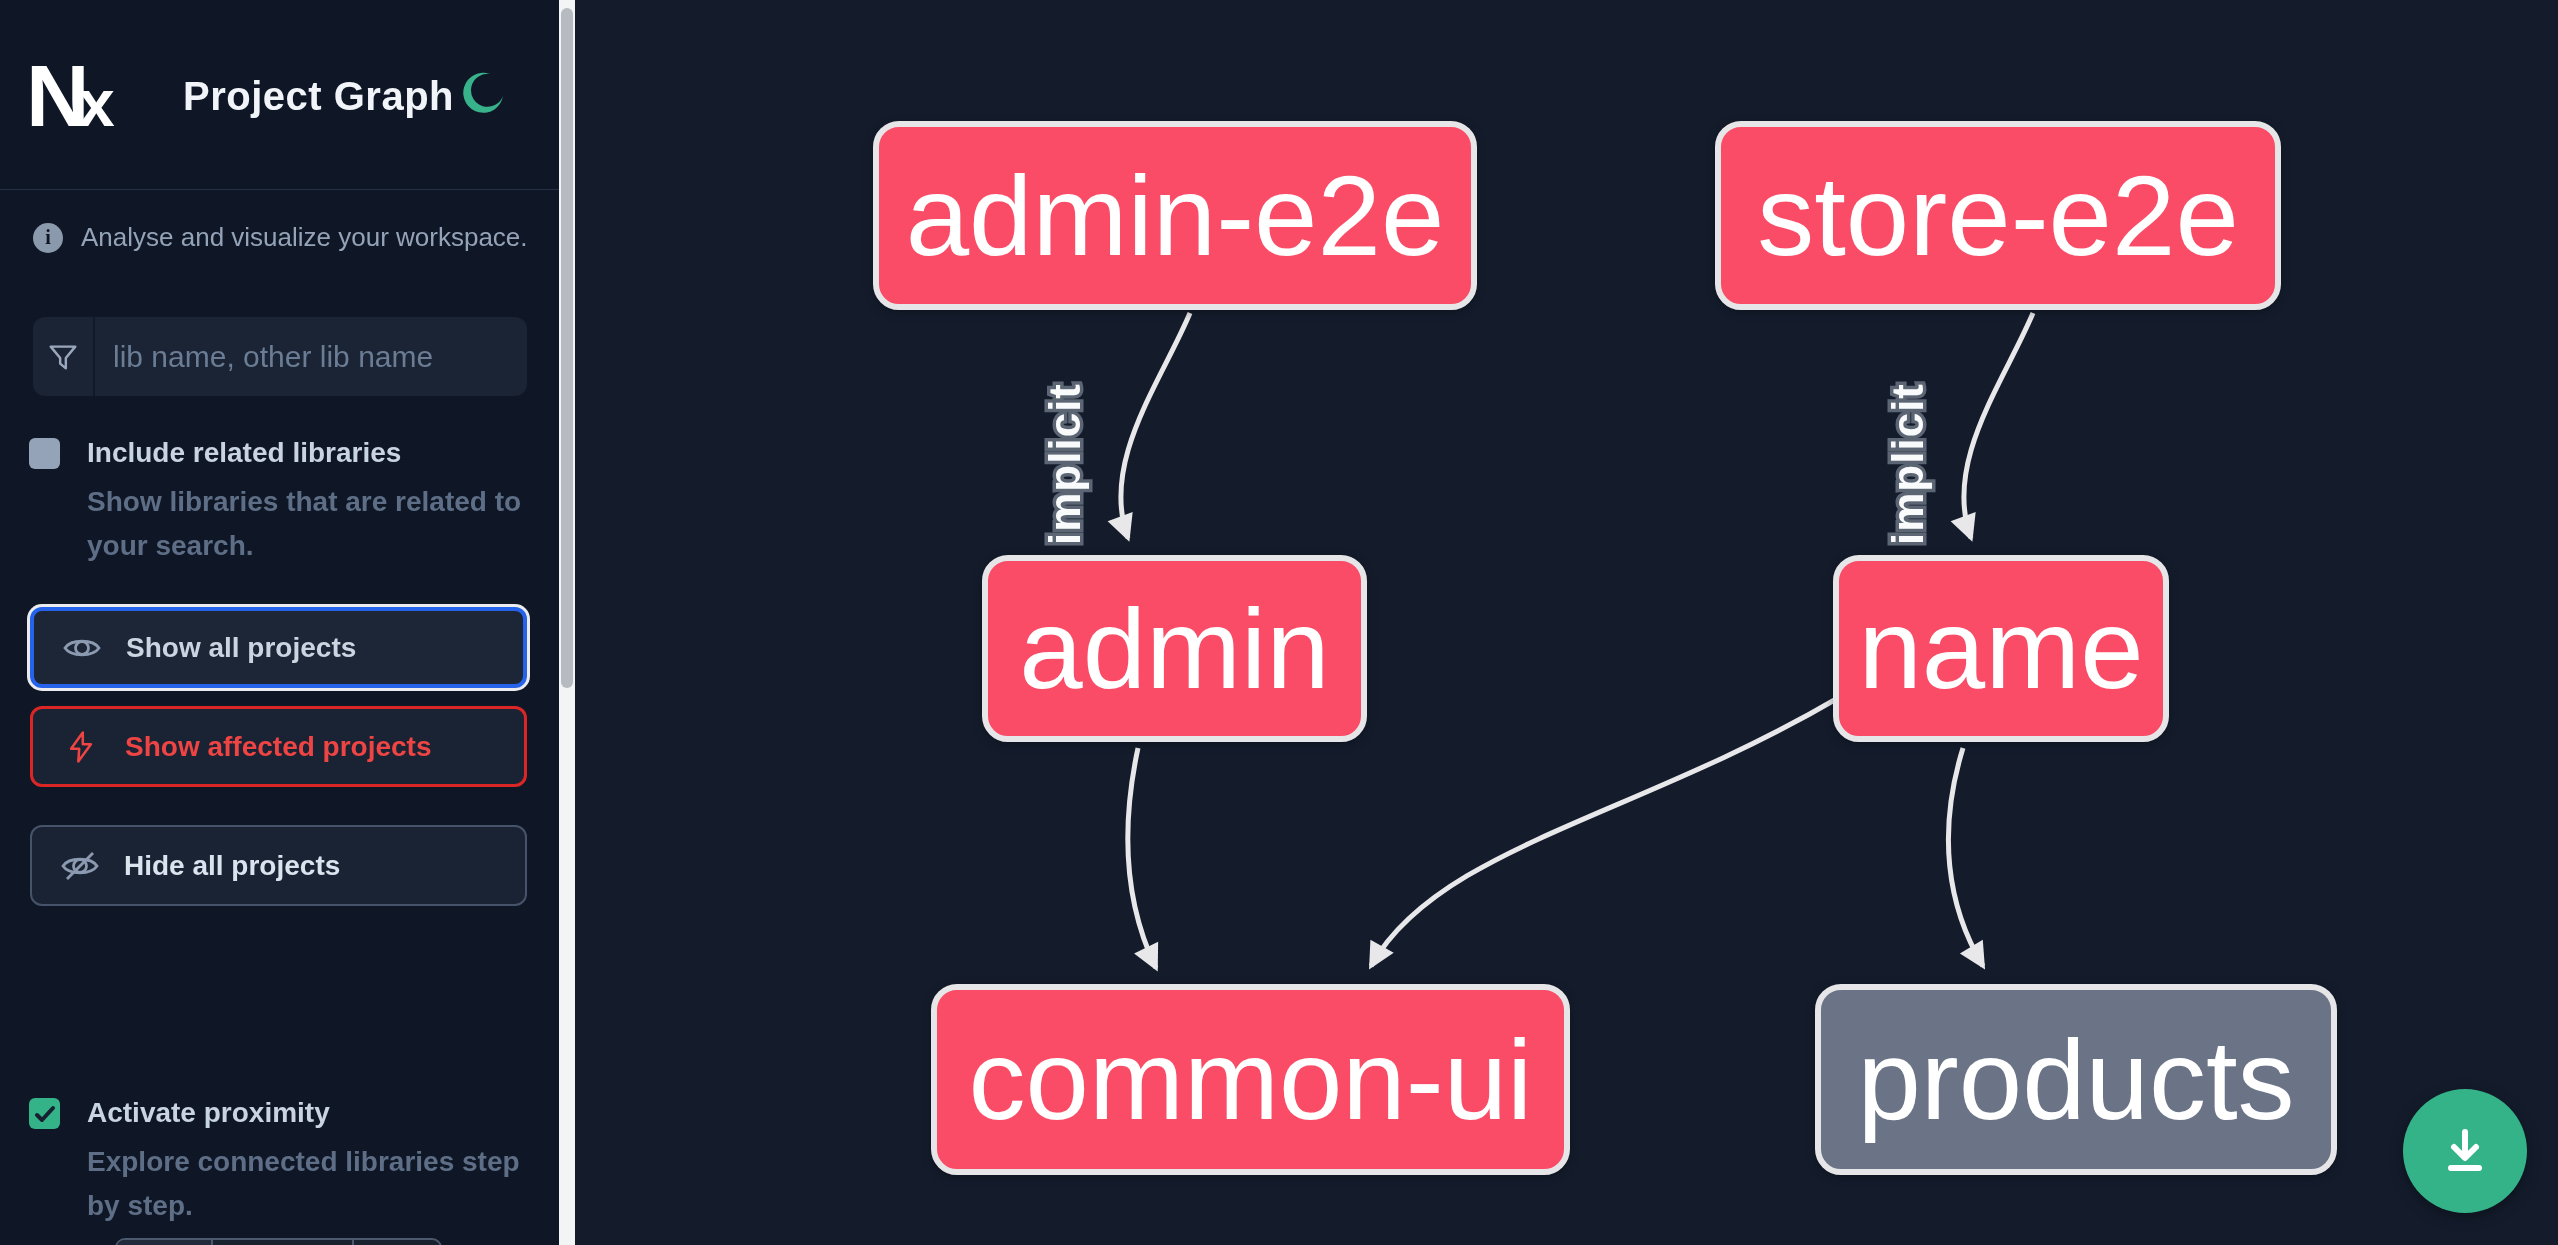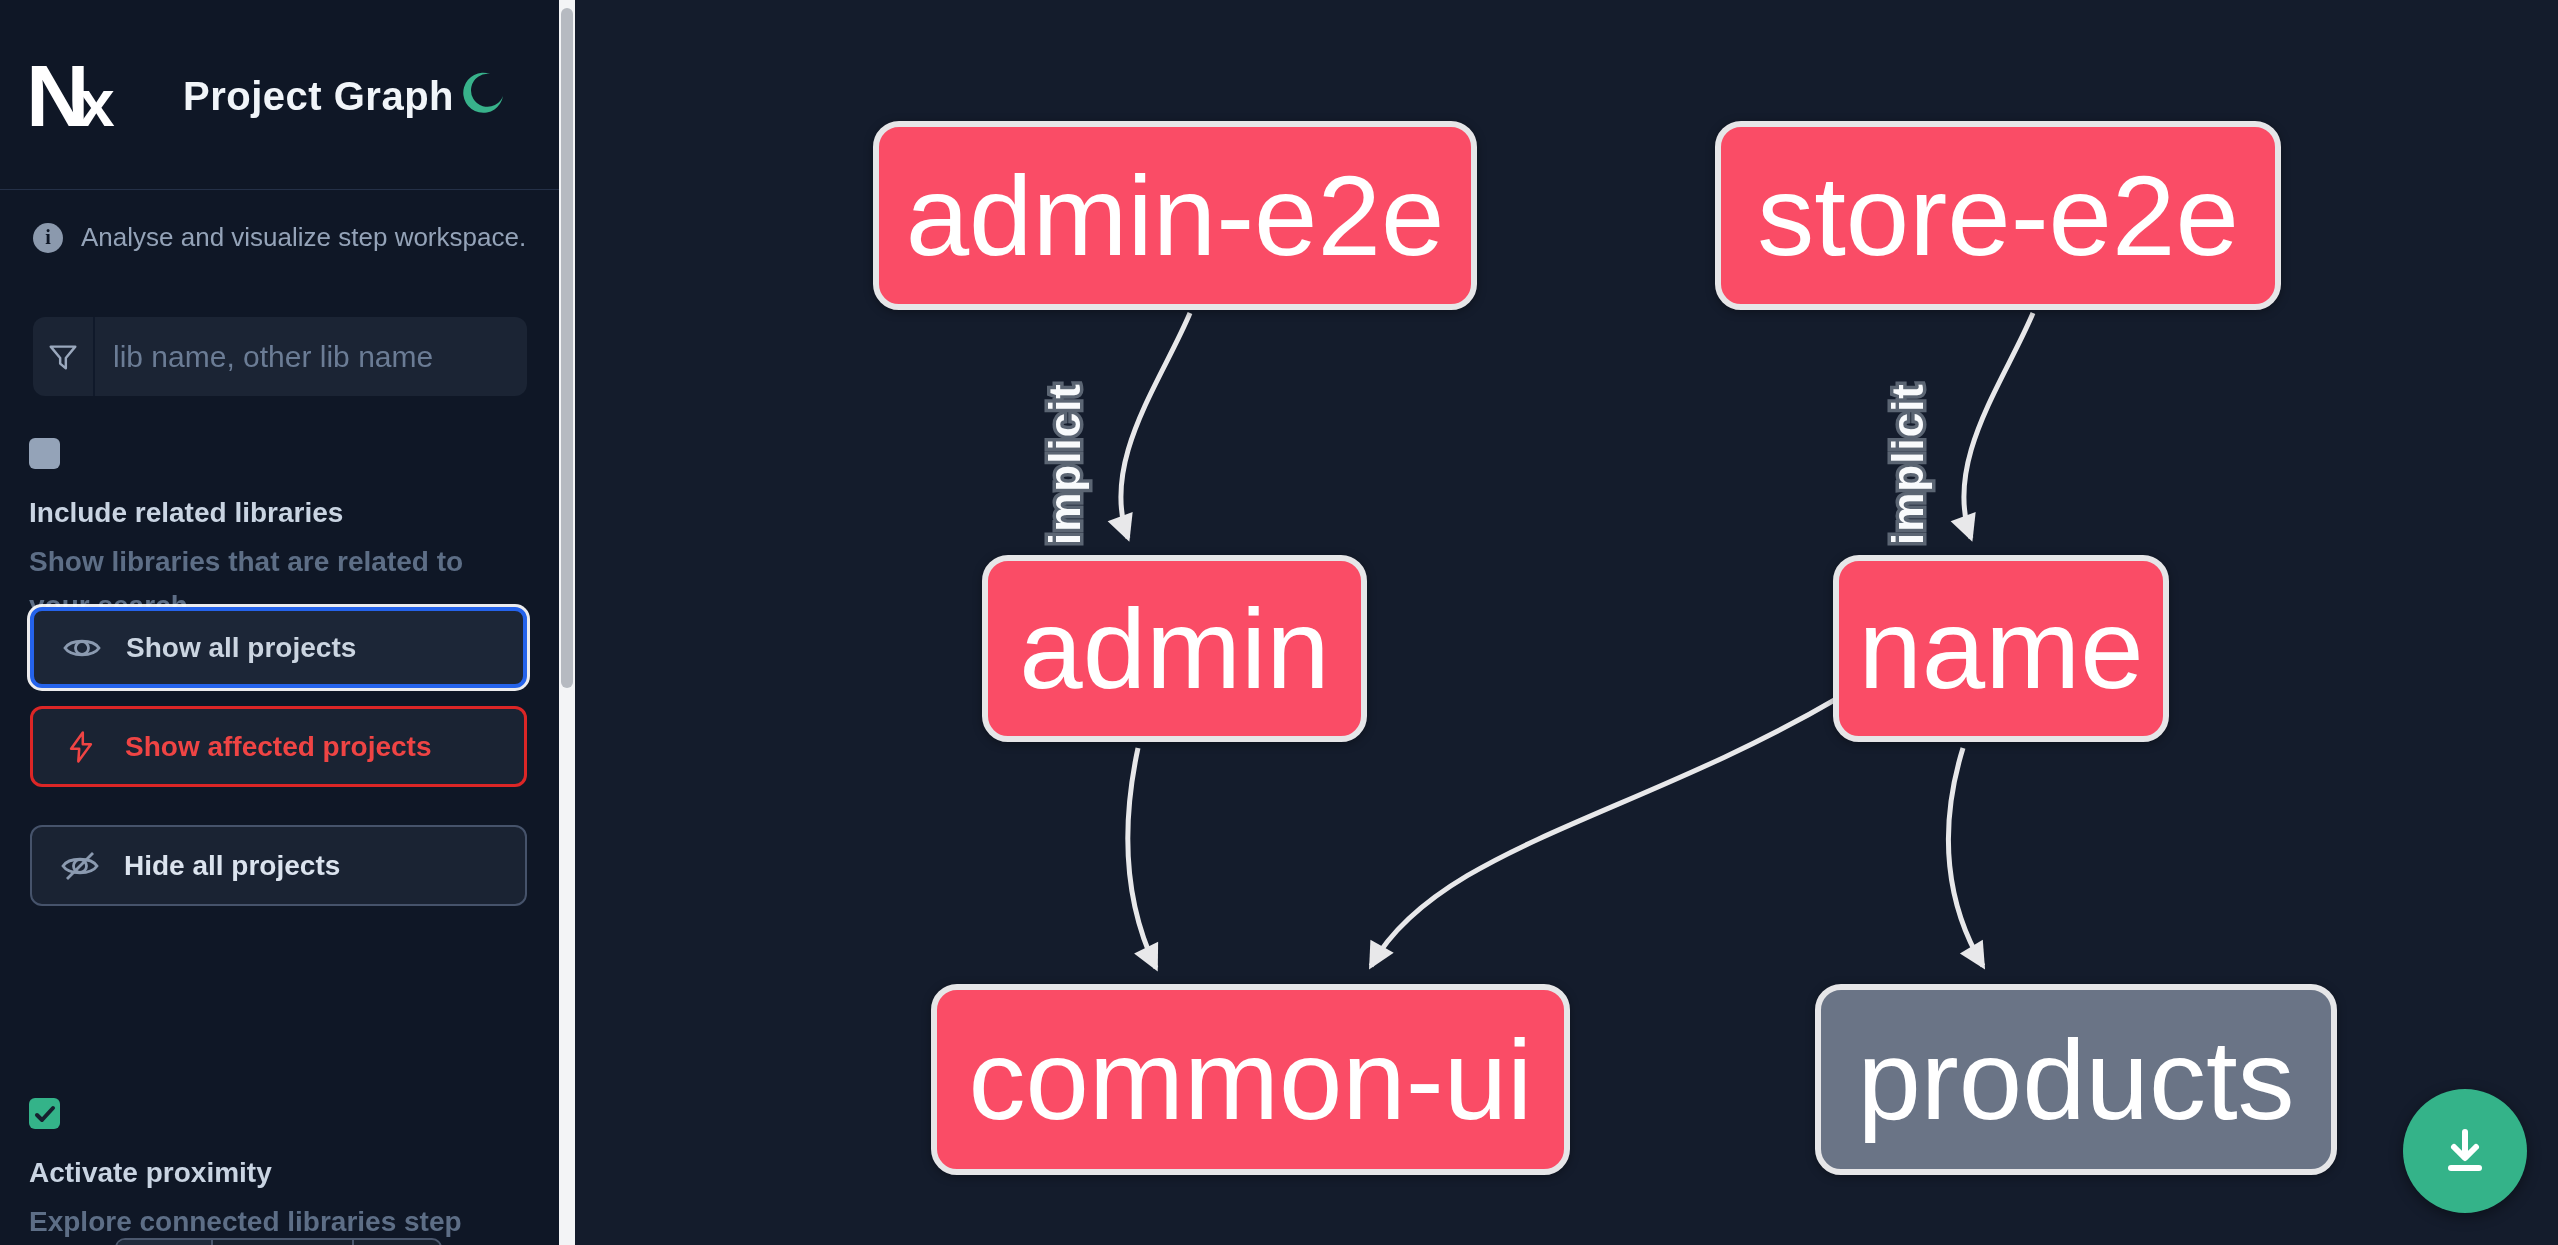--- a/index.html
+++ b/index.html
@@ -15,21 +15,21 @@
 
   .tagline-row{position:absolute;left:33px;top:222px;display:flex;align-items:center;gap:18px;}
   .info-icon{width:30px;height:30px;border-radius:50%;background:#8b99ad;color:#0f1726;font-weight:700;font-size:20px;display:flex;align-items:center;justify-content:center;font-family:"Liberation Serif","DejaVu Serif",serif;}
   .tagline{font-size:26px;color:#94a3b8;}
 
   .search{position:absolute;left:33px;top:317px;width:494px;height:79px;background:#1b2434;border-radius:12px;display:flex;align-items:stretch;overflow:hidden;}
   .search .funnel-seg{width:62px;display:flex;align-items:center;justify-content:center;border-right:2px solid #10192a;flex:none;}
   .search input{flex:1;background:transparent;border:none;outline:none;color:#e2e8f0;font-size:30px;padding:0 0 0 18px;}
   .search input::placeholder{color:#6b7c95;}
 
-  .toggle{position:absolute;left:29px;display:flex;gap:27px;cursor:pointer;flex-direction:column;}
+  .toggle{position:absolute;left:29px;display:flex;gap:27px;cursor:pointer;}
   .cb{width:31px;height:31px;border-radius:6px;flex:none;margin-top:2px;display:flex;align-items:center;justify-content:center;}
   .cb.gray{background:#94a3b8;}
   .cb.white{background:#ffffff;}
   .cb.green{background:#34b389;}
   .tg-text{width:465px;}
   .tg-label{display:block;font-size:28px;font-weight:700;color:#c9d4e2;line-height:34px;margin-bottom:10px;}
   .tg-desc{display:block;font-size:28px;font-weight:700;color:#5d6e86;line-height:44px;}
 
   .btn{position:absolute;left:30px;width:497px;height:81px;border-radius:12px;background:#1a2333;display:flex;align-items:center;gap:24px;padding:0 0 0 28px;cursor:pointer;font-size:28px;font-weight:700;}
   .btn .ic{width:40px;height:40px;flex:none;display:flex;align-items:center;justify-content:center;}
@@ -76,21 +76,21 @@
         <span>
           <svg viewBox="0 0 48 48" width="48" height="48">
             <path d="M30 5 A 20 20 0 1 0 43 27 A 16.5 16.5 0 1 1 30 5 Z" fill="#38b28b"></path>
           </svg>
         </span>
       </button>
     </div>
 
     <div class="tagline-row">
       <span class="info-icon">i</span>
-      <span class="tagline">Analyse and visualize step workspace.</span>
+      <span class="tagline">Analyse and visualize your workspace.</span>
     </div>
 
     <div class="search">
       <span class="funnel-seg">
         <svg viewBox="0 0 36 36" width="34" height="34" fill="none" stroke="#9aa8bd" stroke-width="2.6" stroke-linejoin="round">
           <path d="M5 7 h26 l-10 12 v11 l-6 -5 v-6 z"></path>
         </svg>
       </span>
       <input placeholder="lib name, other lib name" style="">
     </div>

